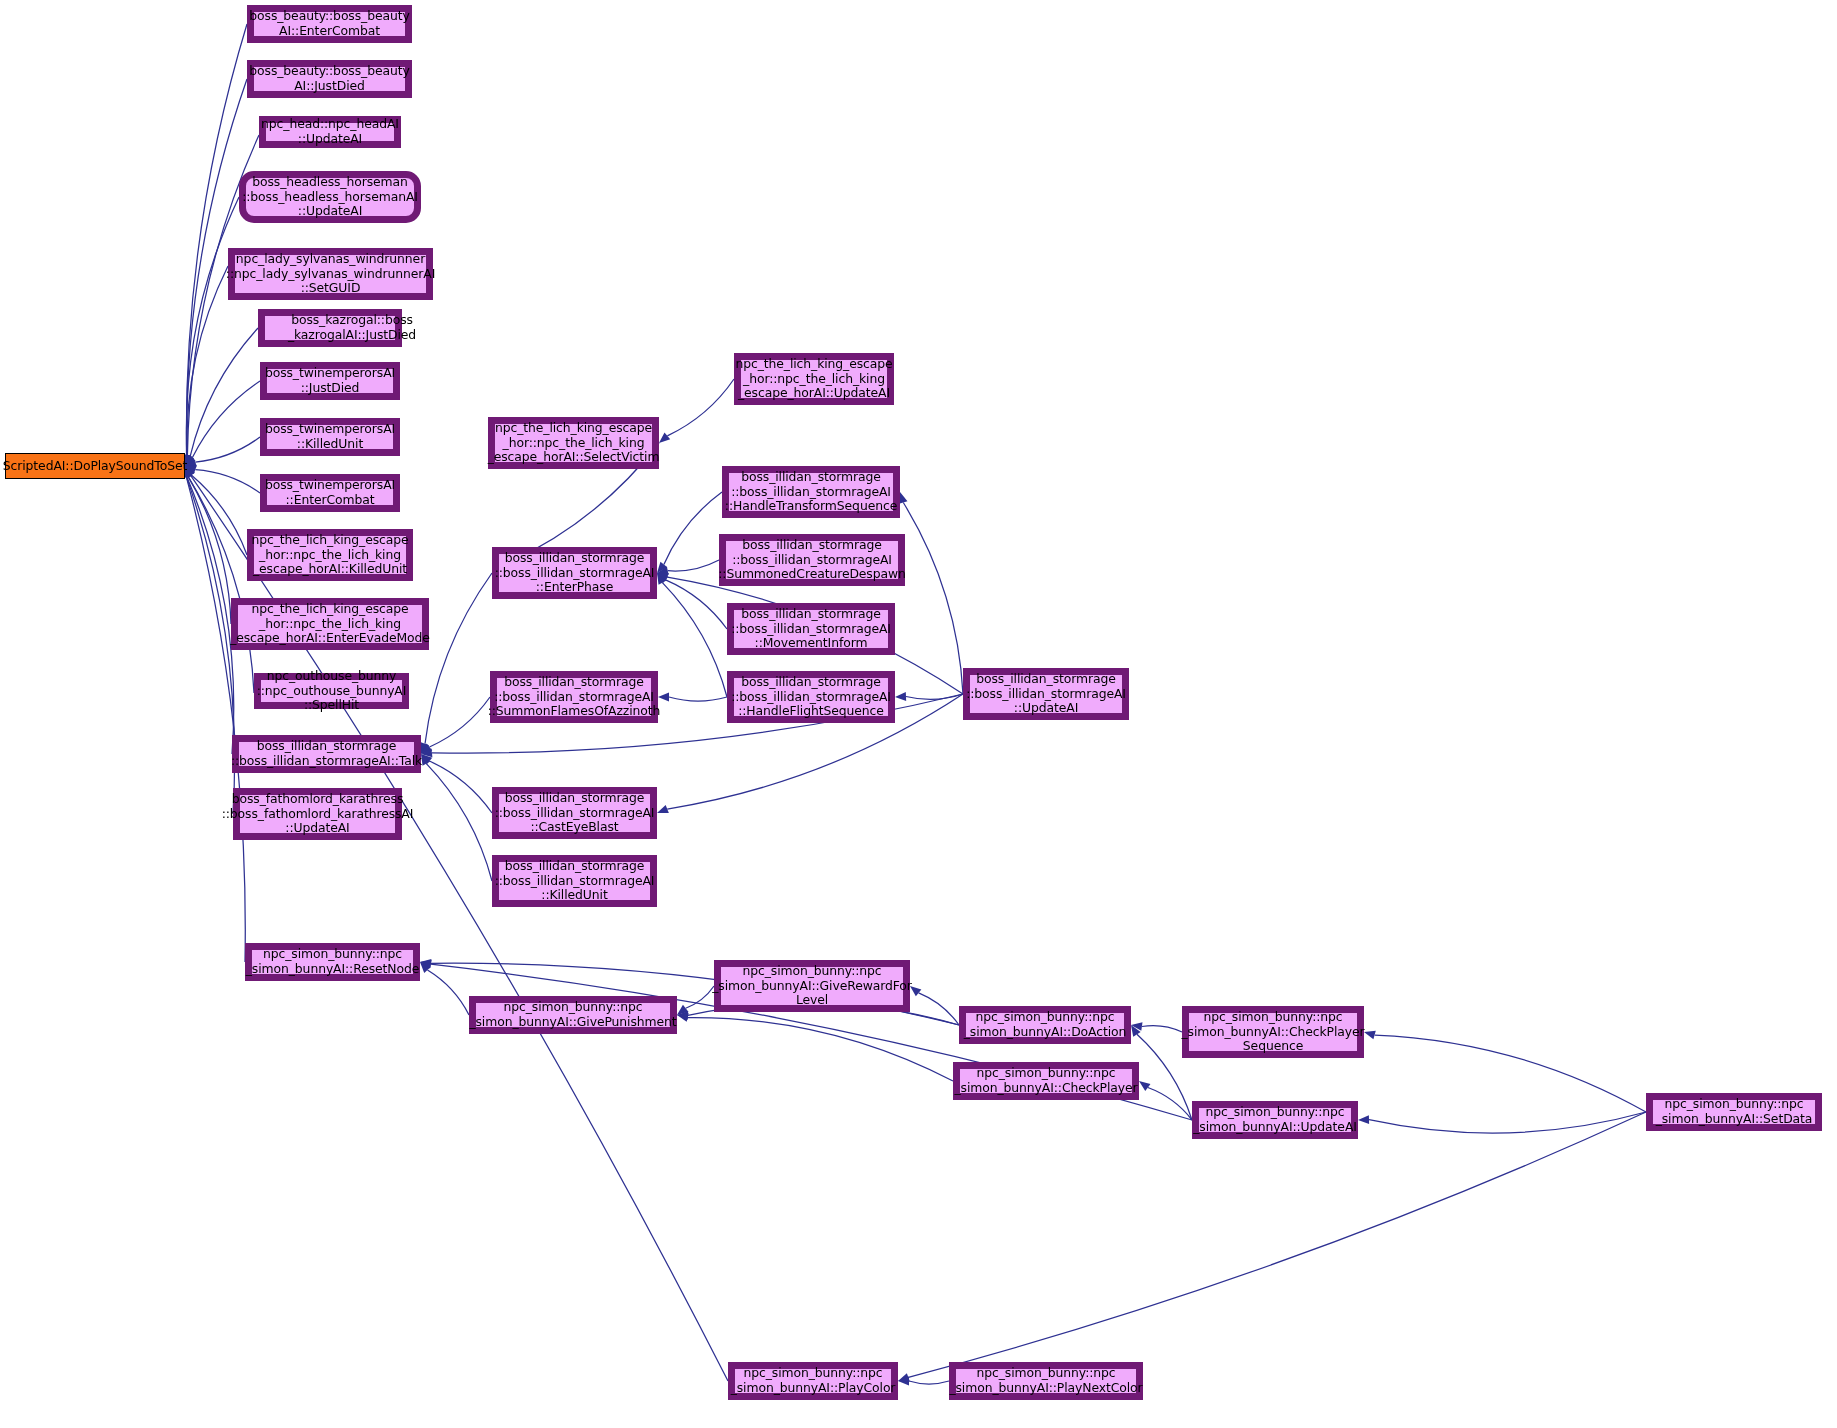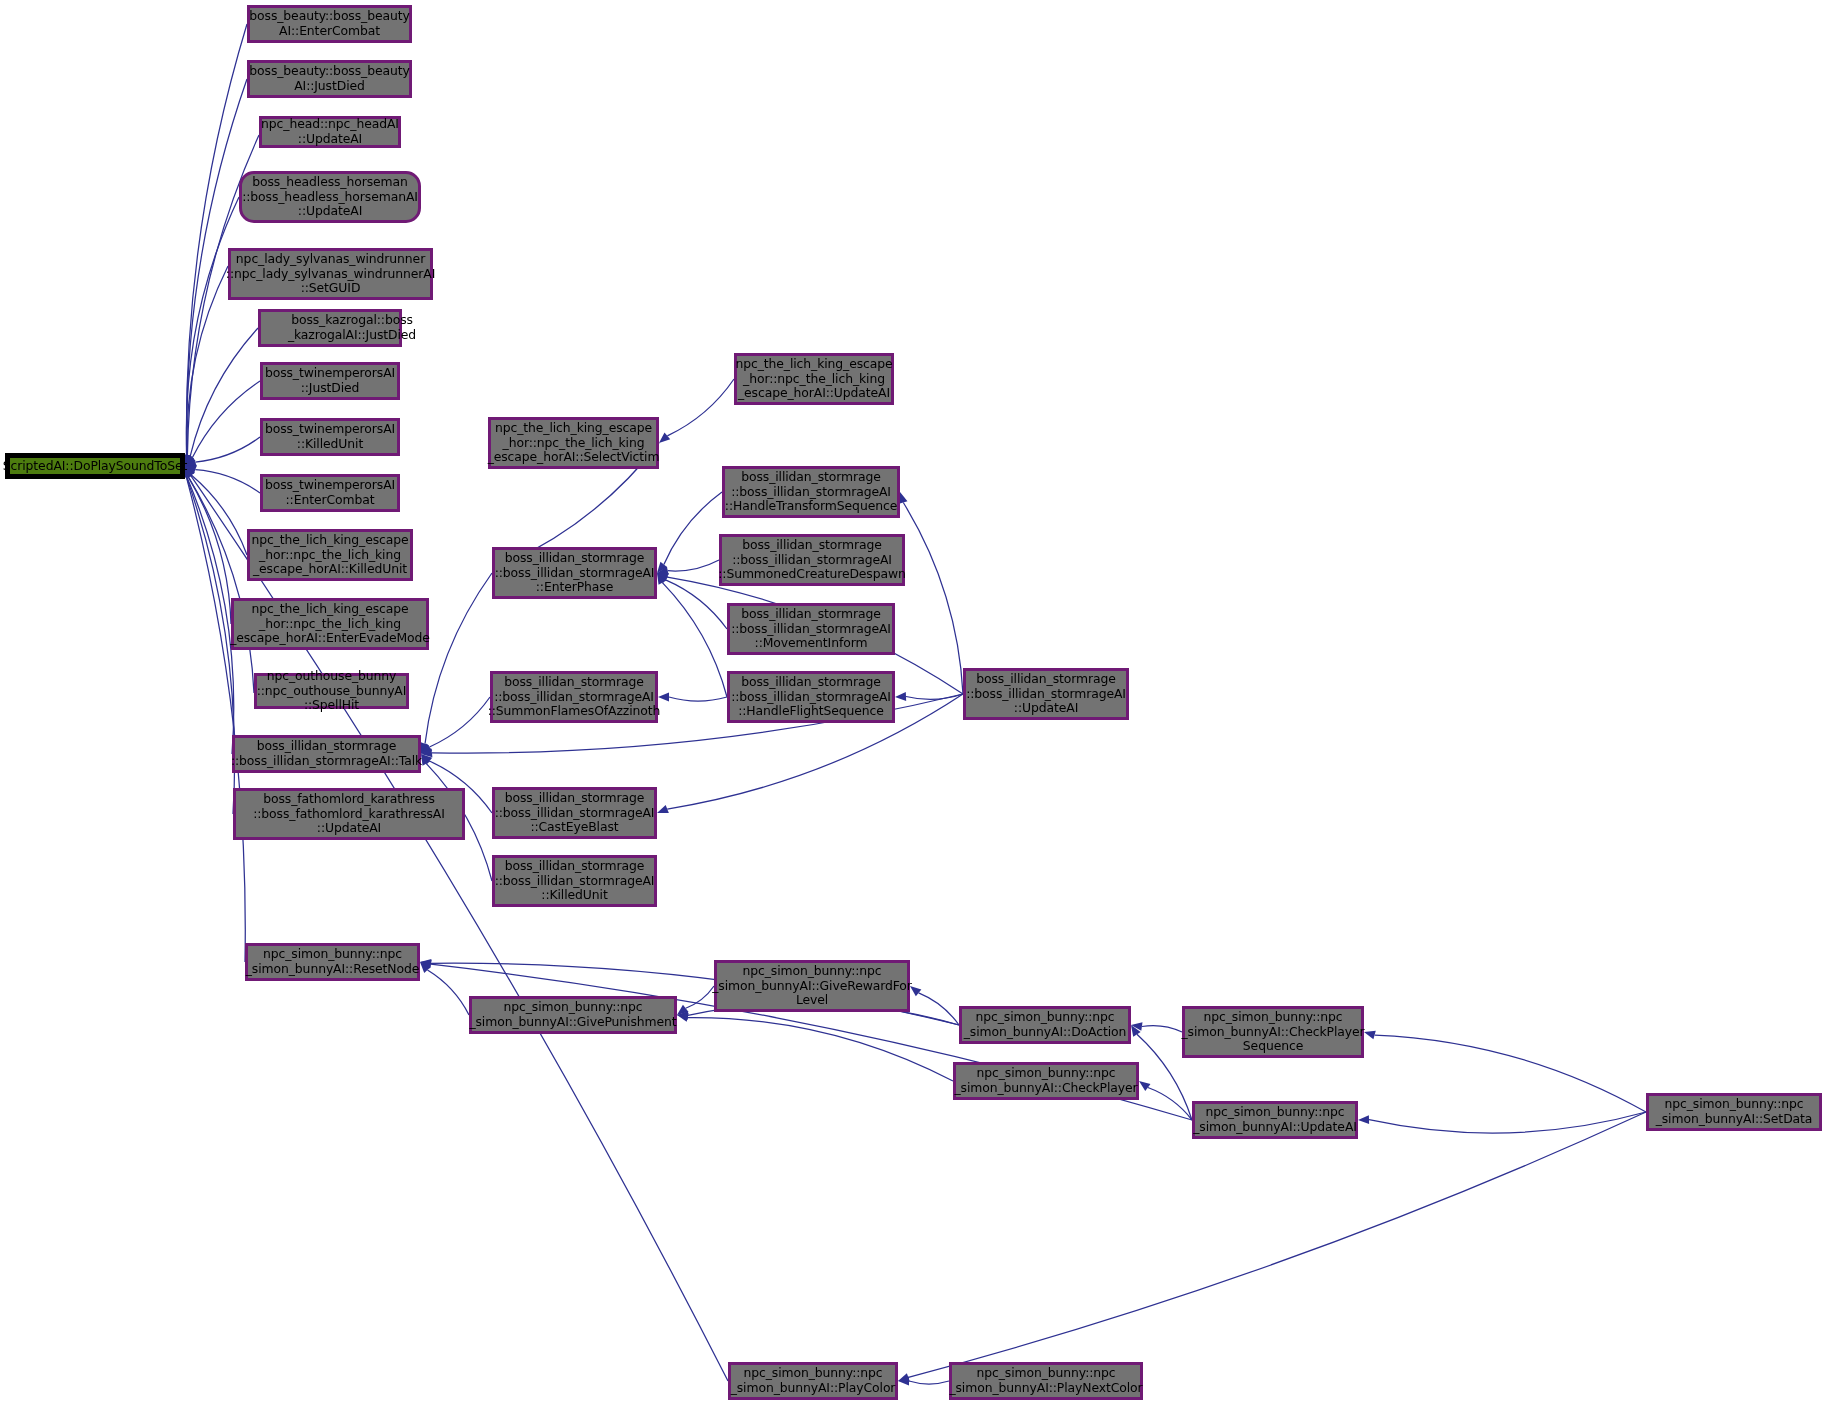--- a/index.html
+++ b/index.html
@@ -15,37 +15,37 @@
   svg.edges{
     position:absolute;
     left:0; top:0;
     width:1837px;
     height:1428px;
     pointer-events:none;
   }
   .node{
     position:absolute;
     box-sizing:border-box;
-    border:3px solid #701a75;
-    background:#737373;
+    border:7px solid #701a75;
+    background:#f0abfc;
     color:#000000;
     display:flex;
     align-items:center;
     justify-content:center;
     text-align:center;
     font-size:12.4px;
     line-height:14.6px;
     letter-spacing:-0.1px;
     white-space:pre-line;
     padding:1px 3px;
     z-index:2;
   }
   .node.root{
-    background:#4d7c0f;
-    border:5px solid #000000;
+    background:#f97316;
+    border:1px solid #000000;
   }
 </style>
 </head>
 <body>
 
 <div id="canvas">
   <svg class="edges" id="edge-layer" viewBox="0 0 1837 1428" xmlns="http://www.w3.org/2000/svg">
       <path d="M 247 24 Q 183.09365041121538 234.83033153241004 186.52802685501132 455.1066472594355" fill="none" stroke="#2e3192" stroke-width="1.25"></path>
       <polygon points="185,466 182.1706857587855,454.49543651743096 190.88536795123713,455.71785800144" fill="#2e3192"></polygon>
       <path d="M 247 79 Q 183.2981442203442 261.6908081446117 186.74008470326325 455.13850354575993" fill="none" stroke="#2e3192" stroke-width="1.25"></path>
@@ -165,21 +165,21 @@
 _hor::npc_the_lich_king
 _escape_horAI::KilledUnit</div>
       <div class="node" style="left: 231px; top: 598px; width: 198px; height: 52px;">npc_the_lich_king_escape
 _hor::npc_the_lich_king
 _escape_horAI::EnterEvadeMode</div>
       <div class="node" style="left: 254px; top: 673px; width: 155px; height: 36px;">npc_outhouse_bunny
 ::npc_outhouse_bunnyAI
 ::SpellHit</div>
       <div class="node" style="left: 232px; top: 735px; width: 189px; height: 38px;">boss_illidan_stormrage
 ::boss_illidan_stormrageAI::Talk</div>
-      <div class="node" style="left: 233px; top: 788px; width: 232px; height: 52px;">boss_fathomlord_karathress
+      <div class="node" style="left: 233px; top: 788px; width: 169px; height: 52px;">boss_fathomlord_karathress
 ::boss_fathomlord_karathressAI
 ::UpdateAI</div>
       <div class="node" style="left: 488px; top: 417px; width: 171px; height: 52px;">npc_the_lich_king_escape
 _hor::npc_the_lich_king
 _escape_horAI::SelectVictim</div>
       <div class="node" style="left: 734px; top: 353px; width: 160px; height: 52px;">npc_the_lich_king_escape
 _hor::npc_the_lich_king
 _escape_horAI::UpdateAI</div>
       <div class="node" style="left: 492px; top: 547px; width: 165px; height: 52px;">boss_illidan_stormrage
 ::boss_illidan_stormrageAI

